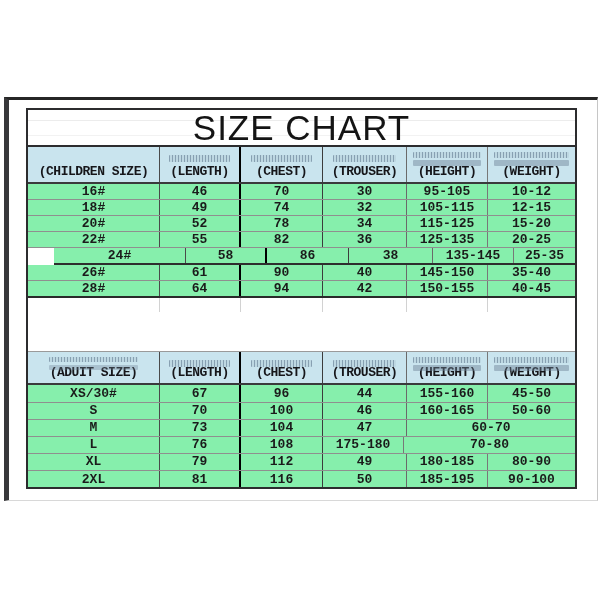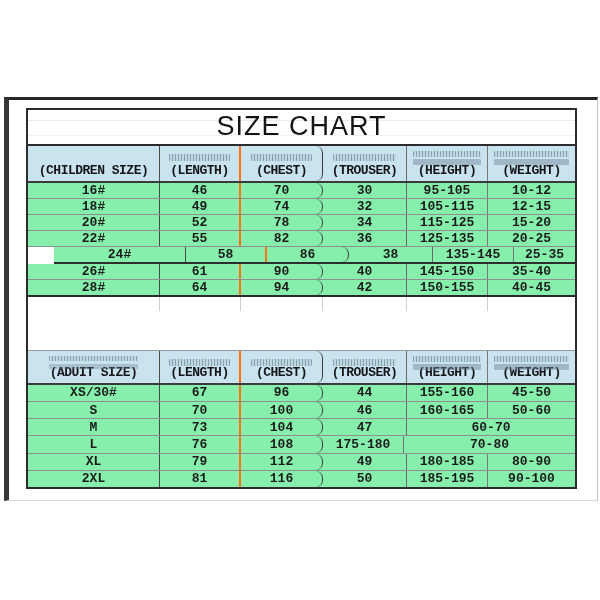--- a/index.html
+++ b/index.html
@@ -34,21 +34,21 @@
   .title-box{
     height:40px;border-bottom:2px solid var(--grid-dark);
     display:flex;align-items:center;justify-content:center;
     position:relative;background:#fff;
   }
   .title-box .tline{position:absolute;left:0;right:0;height:1px;background:#ececec;}
   .title-box .tline.l1{top:10px;}
   .title-box .tline.l2{top:25px;background:#f2f2f2;}
   .title-text{
     font-family:"Liberation Sans",sans-serif;
-    font-size:27px;font-weight:400;letter-spacing:1px;color:#141414;
+    font-size:35px;font-weight:400;letter-spacing:1px;color:#141414;
     position:relative;z-index:1;line-height:1;
   }
 
   .hrow{display:flex;background:var(--header-bg);border-bottom:2px solid #3a3a3c;}
   .hrow.children{height:42px;}
   .hrow.adult{height:39px;border-top:1px solid #9a9a9a;margin-top:39px;}
 
   .gap-row{height:17px;background:#fff;border-top:2px solid #2a2a2a;display:flex;}
   .gap-row .gcell{border-right:1px solid #d2d2d2;}
 
@@ -68,22 +68,22 @@
   .c4{width:81px;}
   .c5{flex:1;}
 
   .cell{
     display:flex;align-items:center;justify-content:center;
     font-family:"Liberation Mono","DejaVu Sans Mono",monospace;
     font-weight:700;font-size:13px;color:var(--ink);
     white-space:nowrap;overflow:hidden;
   }
   .cell.c0{border-right:1px solid #4a4a4a;}
-  .cell.c1{border-right:2px solid #f97316;}
-  .cell.c2{border-right:1px solid #3c3c3c;border-radius:7px;}
+  .cell.c1{border-right:2px solid #000000;}
+  .cell.c2{border-right:1px solid #3c3c3c;}
   .cell.c3{border-right:1px solid #6a6a6a;}
   .cell.c4{border-right:1px solid #787878;}
 
   .hcell{
     display:flex;flex-direction:column;align-items:center;justify-content:flex-end;
     padding-bottom:4px;position:relative;
   }
   .hlabel{
     font-family:"Liberation Mono","DejaVu Sans Mono",monospace;
     font-weight:700;font-size:13px;letter-spacing:-0.5px;color:#16161a;

